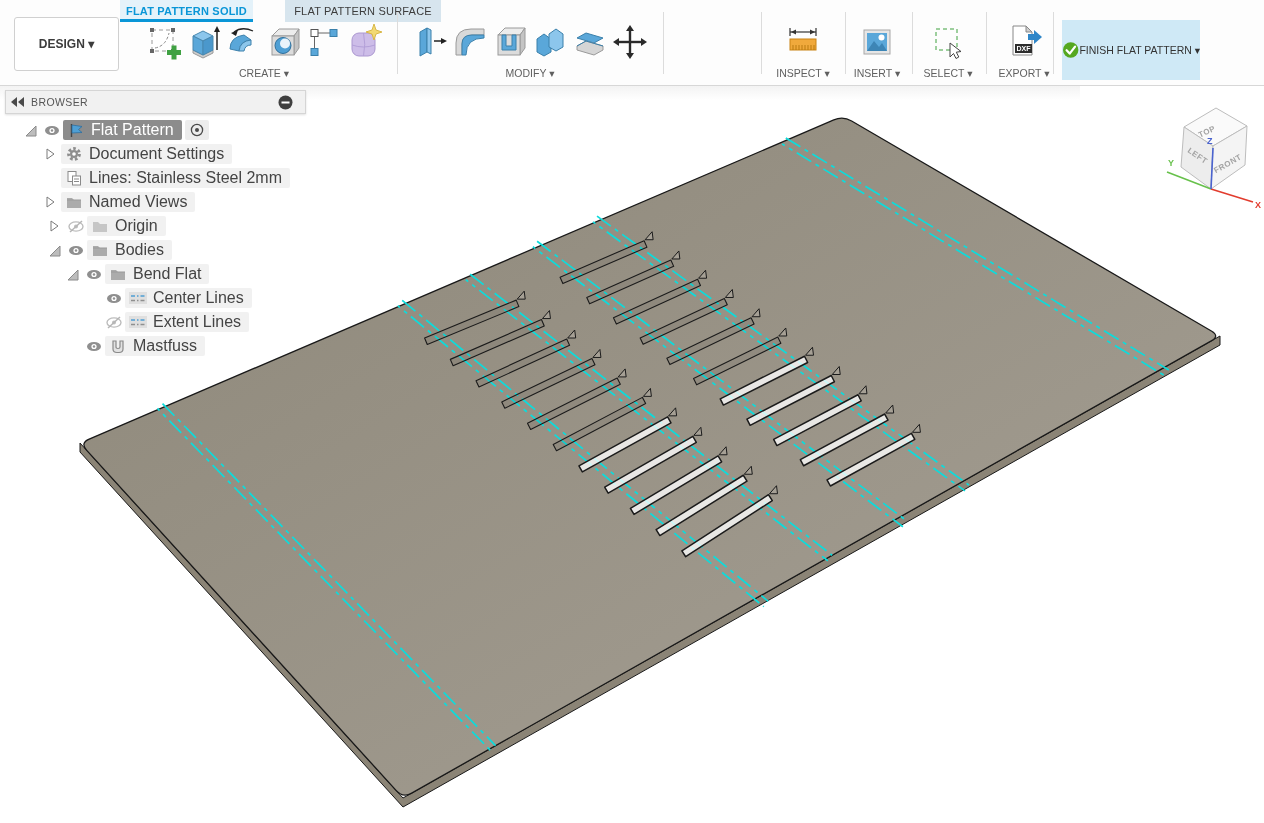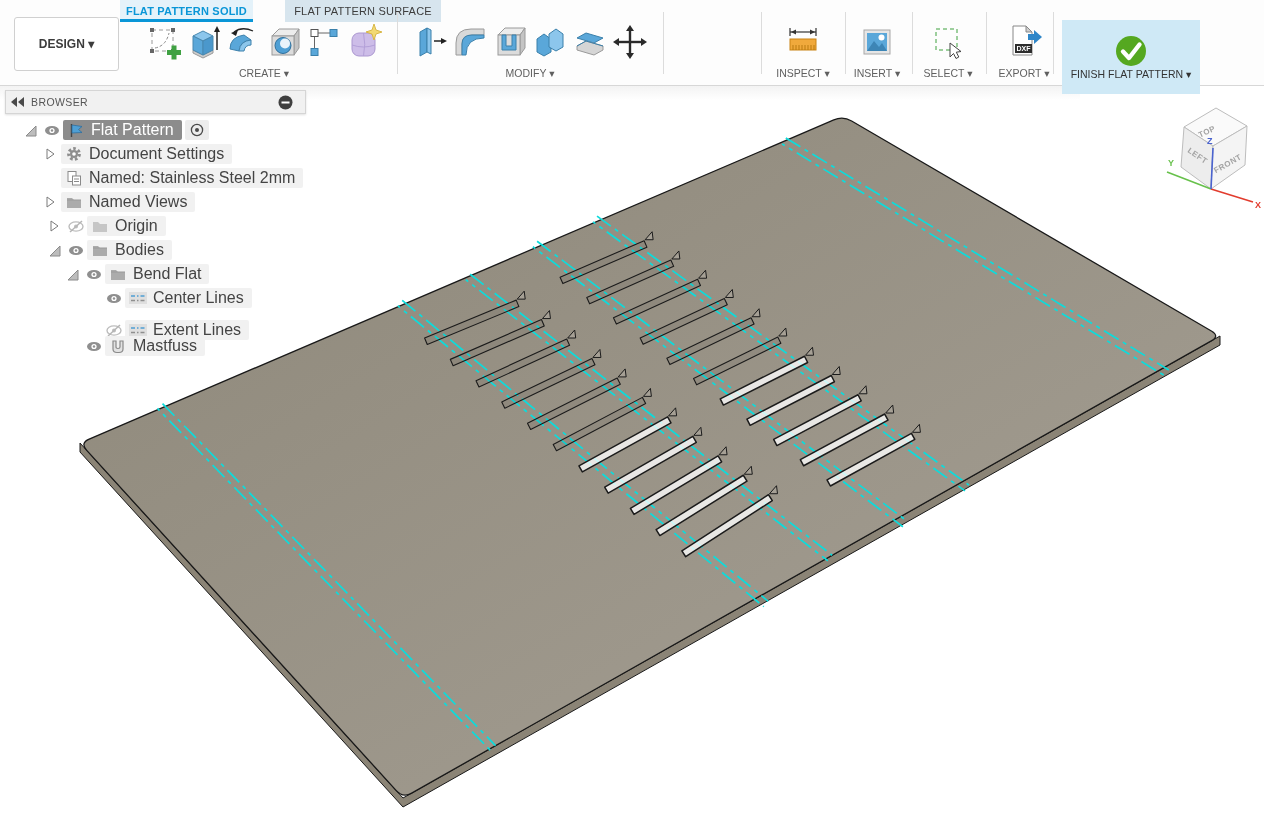--- a/index.html
+++ b/index.html
@@ -13,22 +13,22 @@
   .tab.active{background:#e4f2fa;color:#0a96d7;border-bottom:3px solid #0a96d7;box-sizing:border-box;}
   .tab.inactive{background:#d7e5ee;color:#3d3d3d;}
   #design-btn{position:absolute;left:14px;top:17px;width:103px;height:52px;background:#fff;
               border:1px solid #d0d0d0;border-radius:3px;font-size:12px;color:#3c3c3c;
               display:flex;align-items:center;justify-content:center;font-weight:bold;}
   .tgroup{position:absolute;top:16px;height:64px;display:flex;flex-direction:column;align-items:center;}
   .ticons{flex:1;display:flex;align-items:center;justify-content:center;}
   .tbtn{width:40px;height:44px;display:flex;align-items:center;justify-content:center;}
   .glabel{font-size:10.5px;color:#5f5f5f;white-space:nowrap;padding-bottom:1px;}
   .vsep{position:absolute;top:12px;height:62px;width:1px;background:#dcdcdc;}
-  #finish-panel{position:absolute;left:1062px;top:20px;width:138px;height:74px;
-                display:flex;flex-direction:column;align-items:center;justify-content:center;}
+  #finish-panel{position:absolute;left:1062px;top:20px;width:138px;height:60px;
+                display:flex;flex-direction:row;align-items:center;justify-content:space-between;}
   
   #canvas{position:absolute;left:0;top:86px;width:1080px;height:737px;
           background:linear-gradient(#f3f3f3 0,#ffffff 14px);}
   #scene{position:absolute;left:0;top:0;}
   
   #browser{position:absolute;left:5px;top:4px;width:301px;}
   #browser-header{height:22px;background:#f1f1f1;border:1px solid #d5d5d5;box-shadow:0 1px 2px rgba(0,0,0,.12);
                   display:flex;align-items:center;font-size:10.5px;color:#555;letter-spacing:.4px;}
   #browser-header .hlabel{flex:1;padding-left:6px;}
   .brow{position:absolute;height:24px;display:flex;align-items:center;font-size:16px;color:#444;}
@@ -383,21 +383,21 @@
       <span class="slot"></span>
       <span class="pill">
         <span class="ricon">
           <svg width="16" height="16">
               <rect x="2" y="1.5" width="8" height="10" fill="#fff" stroke="#8a8a8a"></rect>
               <rect x="6.5" y="6" width="8" height="9" fill="#fff" stroke="#8a8a8a"></rect>
               <line x1="8" y1="9" x2="13" y2="9" stroke="#8a8a8a"></line>
               <line x1="8" y1="11.5" x2="13" y2="11.5" stroke="#8a8a8a"></line>
             </svg>
           </span>
-        <span>Named: Stainless Steel 2mm</span>
+        <span>Lines: Stainless Steel 2mm</span>
       </span>
     </div>
 
     <div class="brow" style="top:100px;left:34px;">
       <span class="slot">
         <svg width="12" height="14">
             <polygon points="3,2 10,7 3,12" fill="#fff" stroke="#7a7a7a"></polygon>
           </svg>
         </span>
       <span class="pill">
@@ -496,21 +496,21 @@
           <svg width="18" height="14">
               <rect x="0" y="1" width="18" height="12" fill="#dfdfdf"></rect>
               <line x1="2" y1="5" x2="16" y2="5" stroke="#4f9fd4" stroke-width="1.6" stroke-dasharray="4 2 1.5 2"></line>
               <line x1="2" y1="9.5" x2="16" y2="9.5" stroke="#8f8f8f" stroke-width="1.4" stroke-dasharray="4 2 1.5 2"></line>
             </svg>
           </span>
         <span>Center Lines</span>
       </span>
     </div>
 
-    <div class="brow" style="top:220px;left:76px;margin-top:8px;">
+    <div class="brow" style="top:220px;left:76px;">
       <span class="slot"></span>
       <span class="slot">
         <svg width="16" height="13">
             <ellipse cx="8" cy="6.5" rx="7" ry="4.6" fill="none" stroke="#bdbdbd" stroke-width="1.4"></ellipse>
             <circle cx="8" cy="6.5" r="2" fill="#bdbdbd"></circle>
             <line x1="2" y1="12" x2="14" y2="1" stroke="#b5b5b5" stroke-width="1.5"></line>
           </svg>
         </span>
       <span class="pill">
         <span class="ricon">

